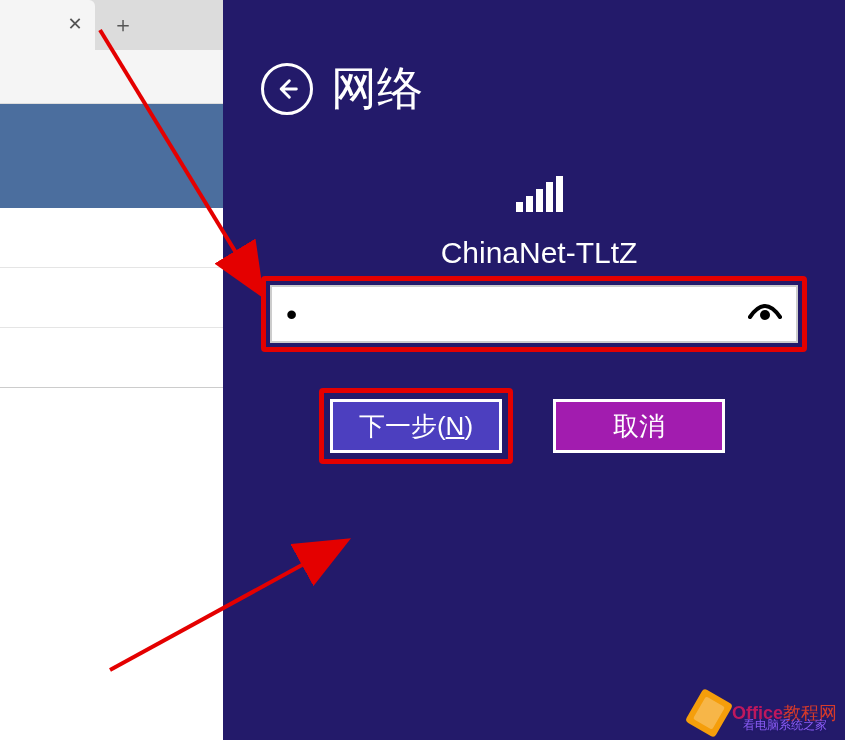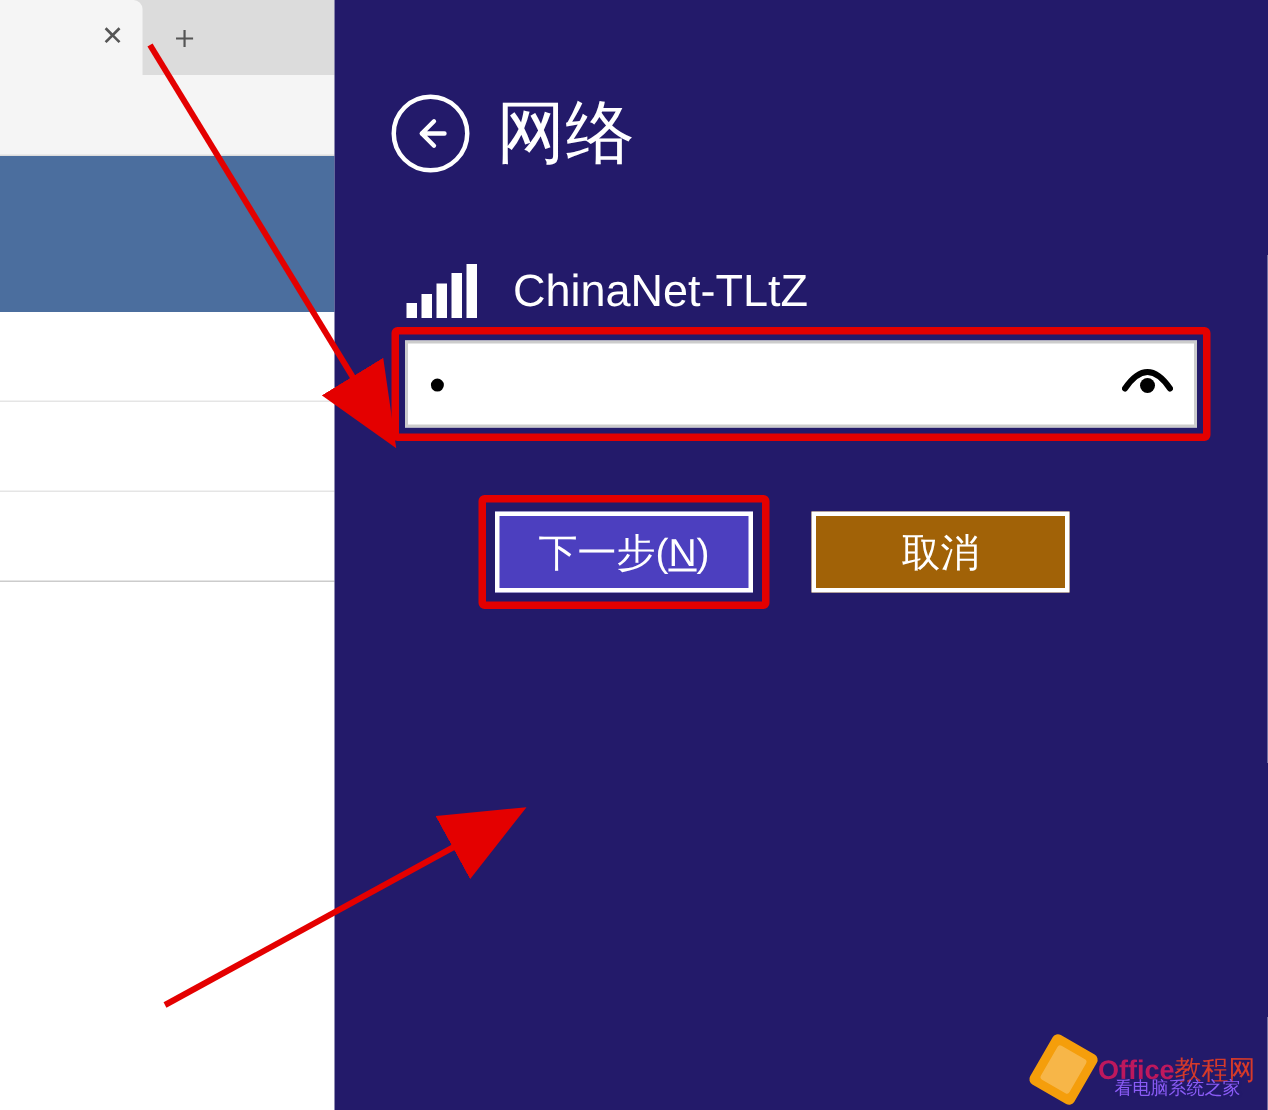--- a/index.html
+++ b/index.html
@@ -100,24 +100,25 @@
       justify-content: center;
       font-size: 28px;
       cursor: pointer;
     }
     .panel-title {
       font-size: 46px;
       font-weight: 300;
     }
     .network-row {
       display: flex;
-      align-items: flex-end;
+      align-items: center;
       gap: 24px;
       margin-top: 56px;
       margin-left: 10px;
+      flex-direction: column;
     }
     .wifi-icon {
       display: flex;
       align-items: flex-end;
       gap: 3px;
       height: 36px;
     }
     .wifi-bar {
       width: 7px;
       background: #fff;
@@ -158,21 +159,21 @@
       letter-spacing: 4px;
       color: #000;
       background: transparent;
     }
     .eye-icon {
       color: #000;
       cursor: pointer;
     }
     .buttons-row {
       display: flex;
-      gap: 28px;
+      gap: 40px;
       margin-top: 36px;
       margin-left: 58px;
       align-items: flex-start;
       text-align: right;
     }
     .btn-highlight {
       border: 5px solid #e40000;
       border-radius: 4px;
       padding: 6px;
     }
@@ -184,21 +185,21 @@
       justify-content: center;
       font-size: 26px;
       cursor: pointer;
       padding: 0 24px;
       min-width: 172px;
     }
     .btn-primary {
       background: #4c3fbf;
     }
     .btn-secondary {
-      background: #a16207;
+      background: #a21caf;
       margin-top: 11px;
     }
     .underline { text-decoration: underline; }
     
     .arrow-svg {
       position: absolute;
       left: 0;
       top: 0;
       width: 845px;
       height: 740px;

